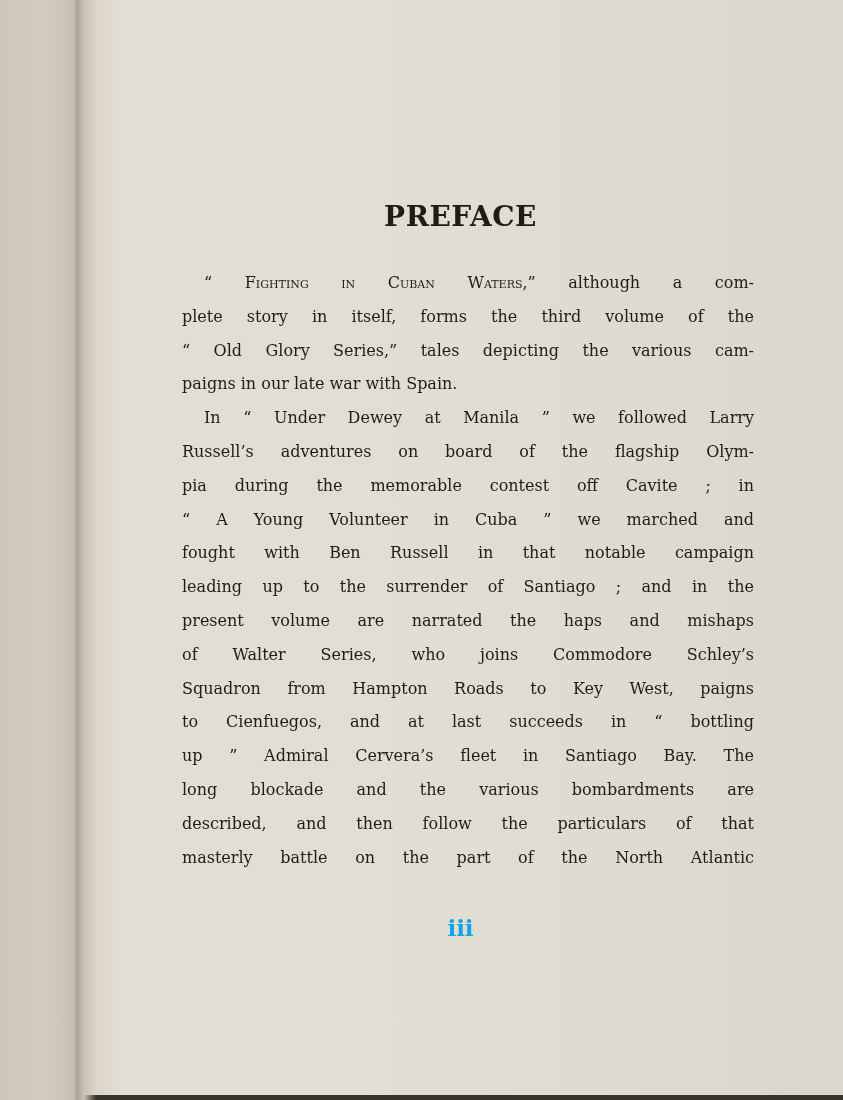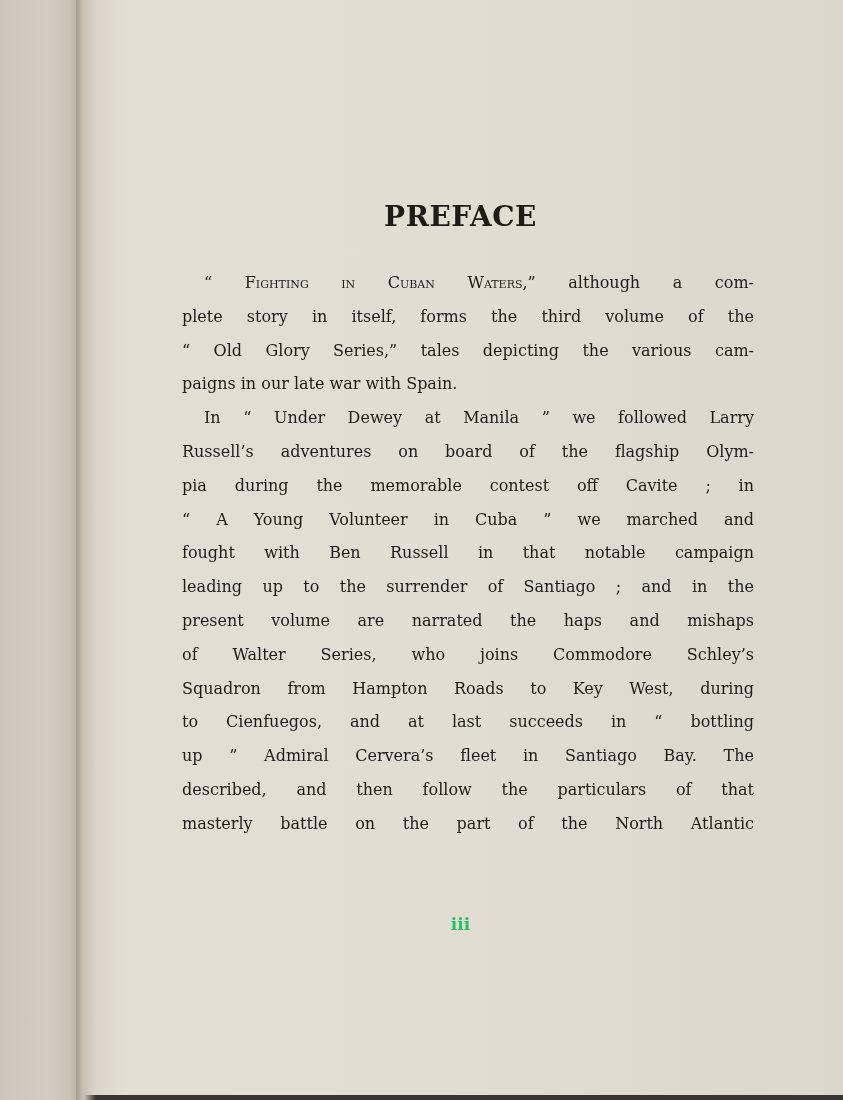--- a/index.html
+++ b/index.html
@@ -84,23 +84,23 @@
       font-variant: small-caps;
     }
     .it {
     }
     .folio {
       position: absolute;
       left: 78px;
       width: 765px;
       top: 914px;
       text-align: center;
-      font-size: 17px;
+      font-size: 23px;
       font-weight: bold;
-      color: #22c55e;
+      color: #0ea5e9;
     }
   </style>
 </head>
 <body>
 
 <div class="left-page"></div>
 <div class="page"></div>
 <div class="gutter-shadow"></div>
 <div class="page-bottom-edge"></div>
 
@@ -117,21 +117,22 @@
 
   <p style="margin:0;">
     <span class="line indent">In “ Under Dewey at Manila ” we followed Larry</span>
     <span class="line"><span>Russell’s adventures on board of the flagship </span><span class="it">Olym-</span></span>
     <span class="line"><span class="it">pia</span><span> during the memorable contest off Cavite ; in</span></span>
     <span class="line">“ A Young Volunteer in Cuba ” we marched and</span>
     <span class="line">fought with Ben Russell in that notable campaign</span>
     <span class="line">leading up to the surrender of Santiago ; and in the</span>
     <span class="line">present volume are narrated the haps and mishaps</span>
     <span class="line">of Walter Series, who joins Commodore Schley’s</span>
-    <span class="line">Squadron from Hampton Roads to Key West, during</span>
+    <span class="line">Squadron from Hampton Roads to Key West, paigns</span>
     <span class="line">to Cienfuegos, and at last succeeds in “ bottling</span>
     <span class="line">up ” Admiral Cervera’s fleet in Santiago Bay.  The</span>
+    <span class="line">long blockade and the various bombardments are</span>
     <span class="line">described, and then follow the particulars of that</span>
     <span class="line">masterly battle on the part of the North Atlantic</span>
   </p>
 </div>
 
 <div class="folio">iii</div>
 
 </body></html>

